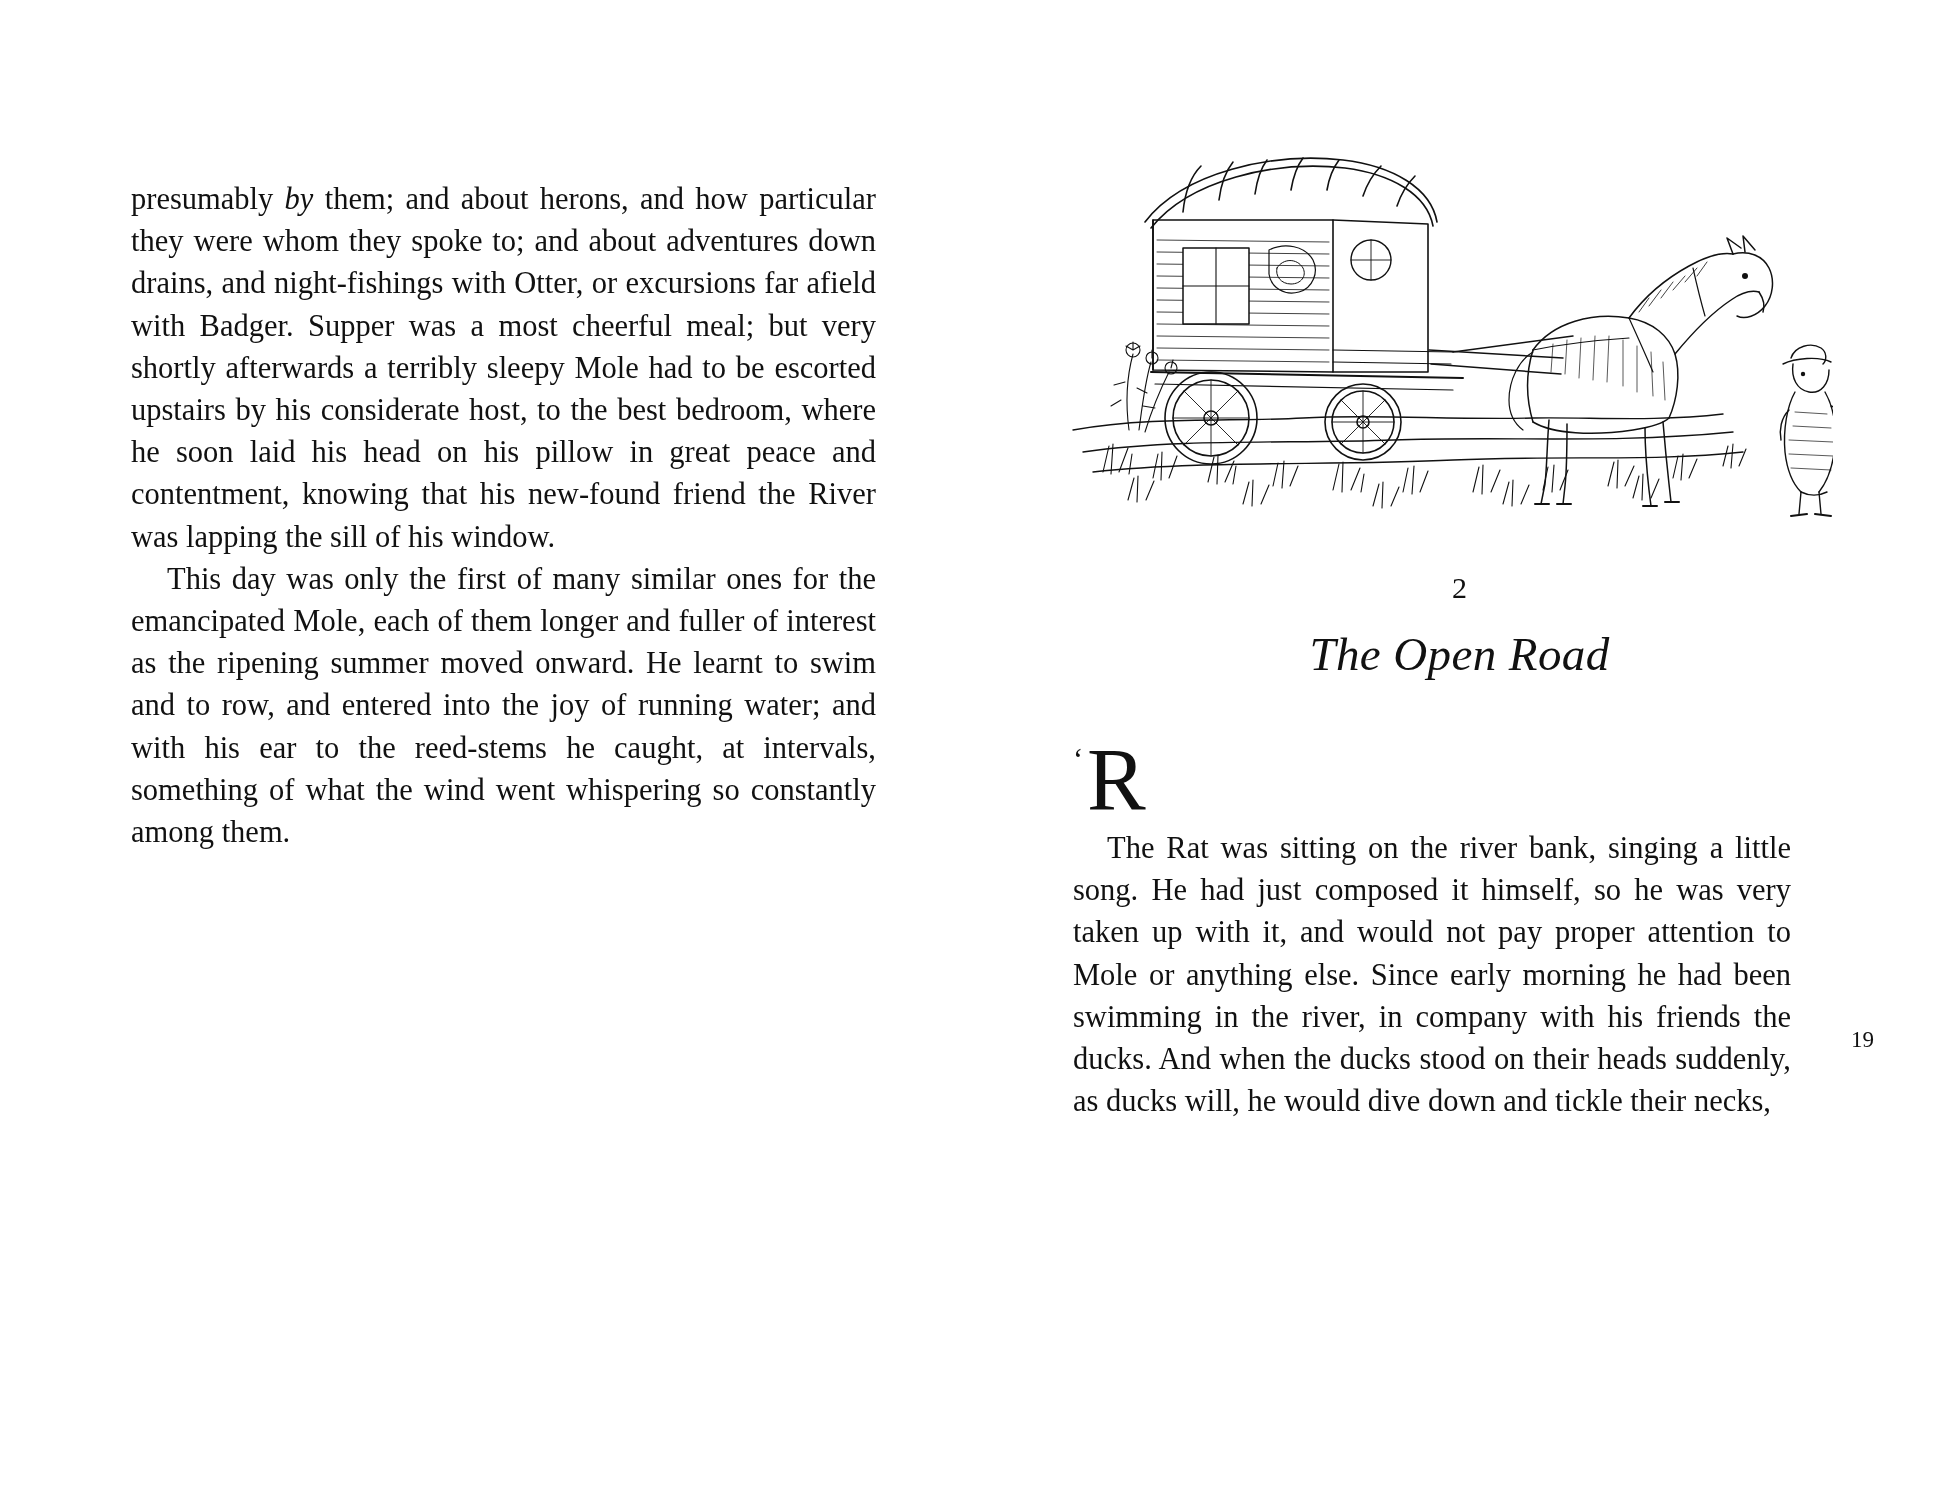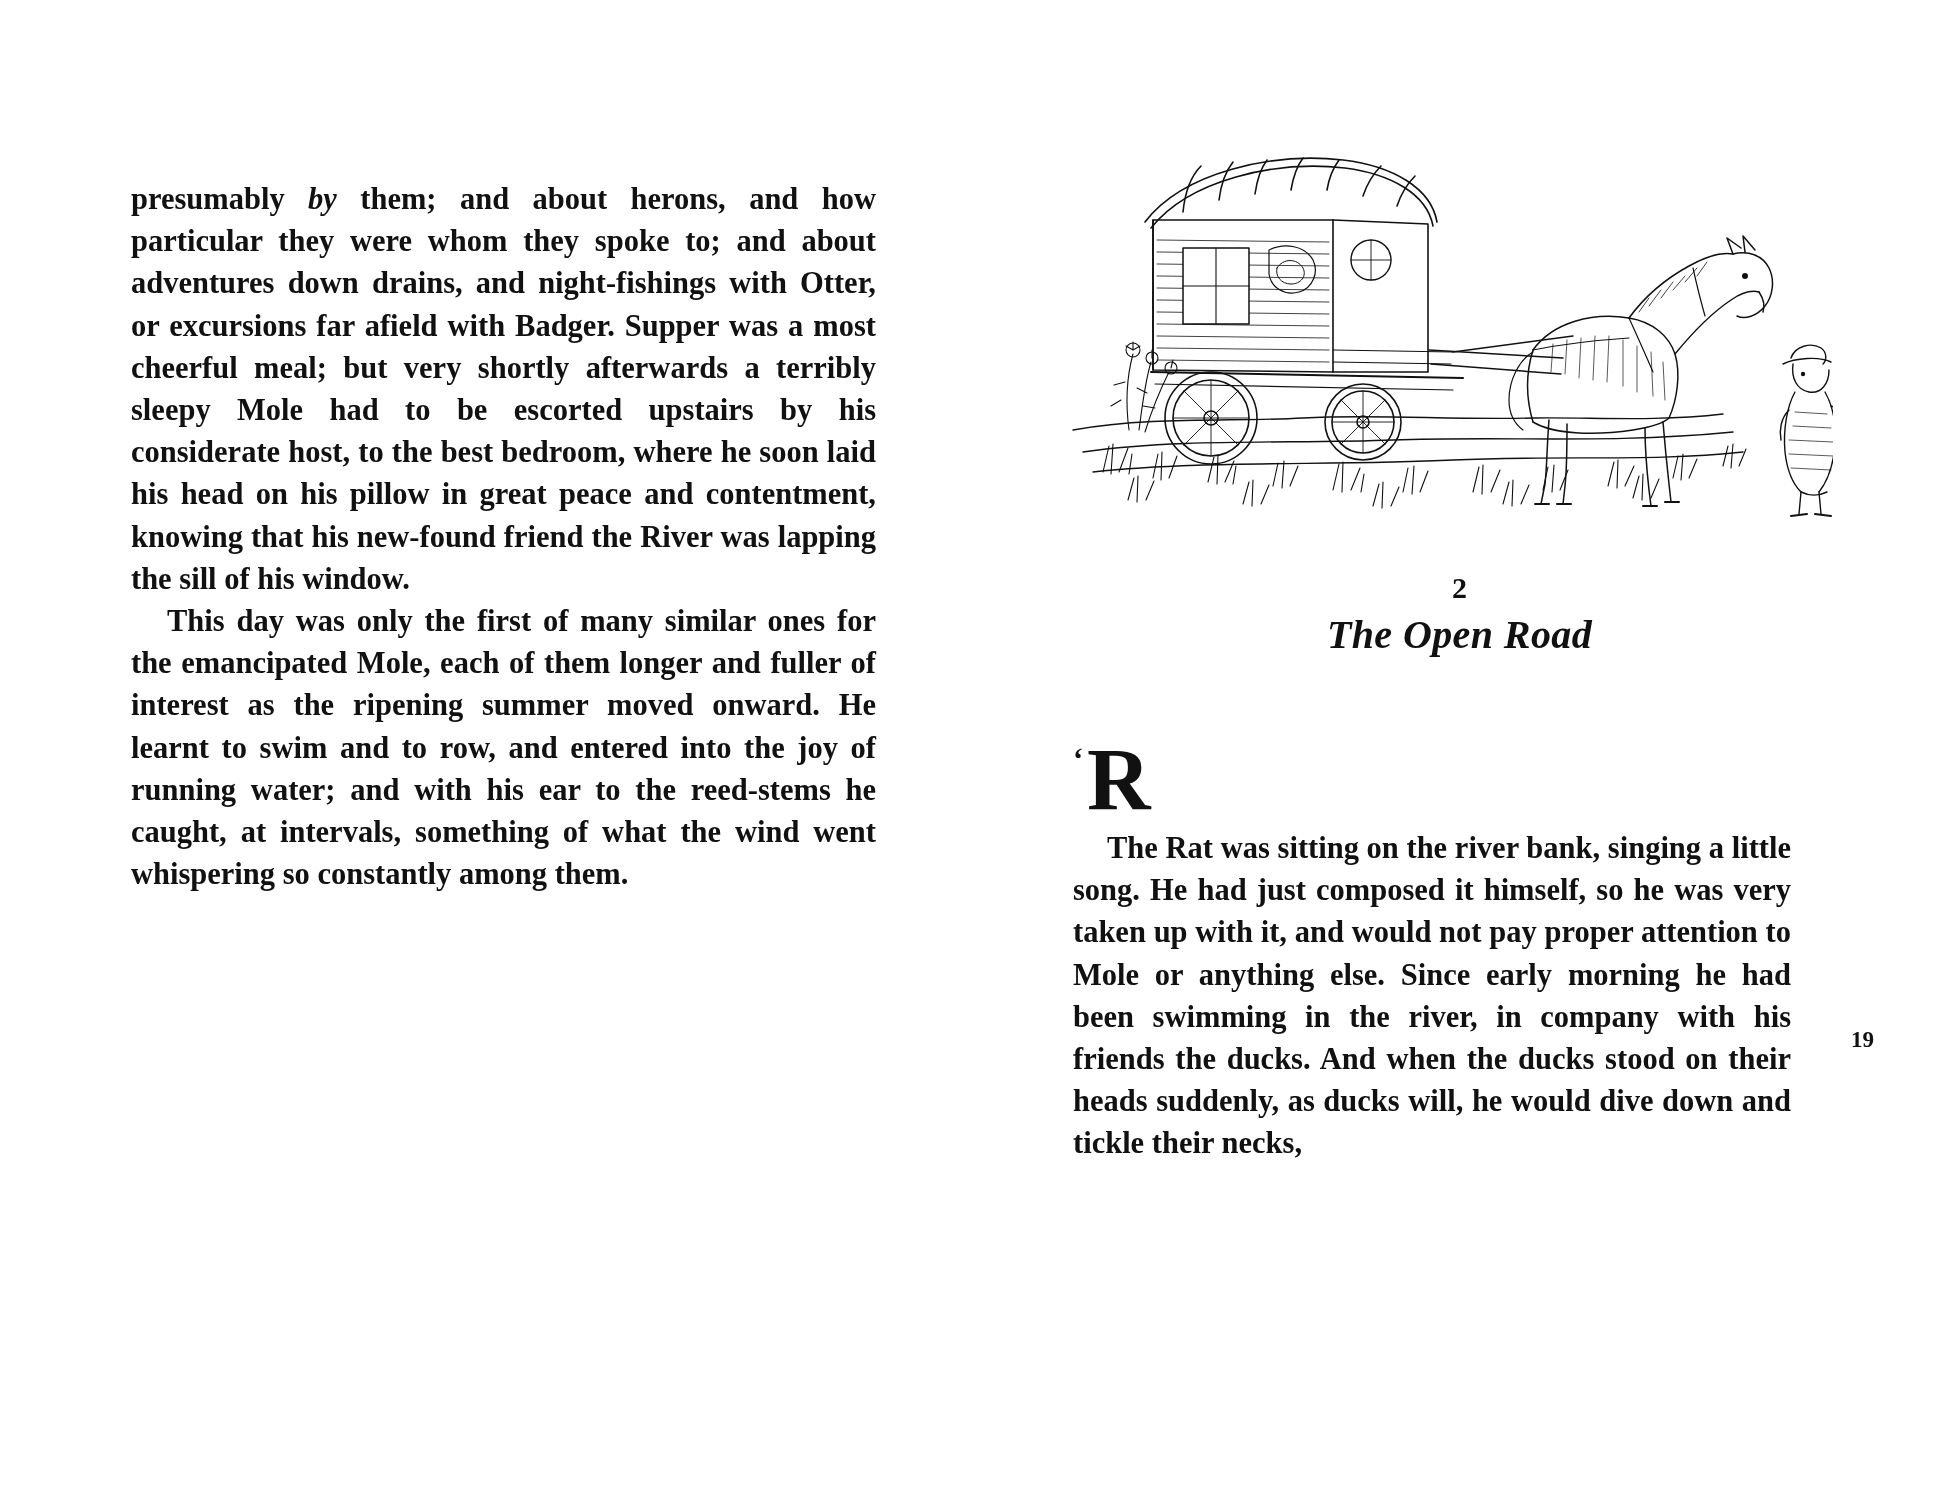--- a/index.html
+++ b/index.html
@@ -20,21 +20,20 @@
     position: absolute;
     inset: 0;
     display: flex;
   }
 
   .page {
     position: relative;
     width: 973px;
     height: 1164px;
     box-sizing: border-box;
-    font-weight: bold;
   }
 
   
   .left-text {
     position: absolute;
     left: 131px;
     top: 178px;
     width: 745px;
     font-size: 30.5px;
     line-height: 42.2px;
@@ -74,24 +73,24 @@
     top: 570px;
     text-align: center;
     font-size: 30px;
     line-height: 36px;
   }
 
   .chapter-title {
     position: absolute;
     left: 0;
     right: 0;
-    top: 606px;
+    top: 625px;
     text-align: center;
     font-style: italic;
-    font-size: 40px;
+    font-size: 47px;
     line-height: 58px;
     letter-spacing: 0.4px;
   }
 
   .right-text {
     position: absolute;
     left: 100px;
     top: 735px;
     width: 718px;
     font-size: 30.5px;

